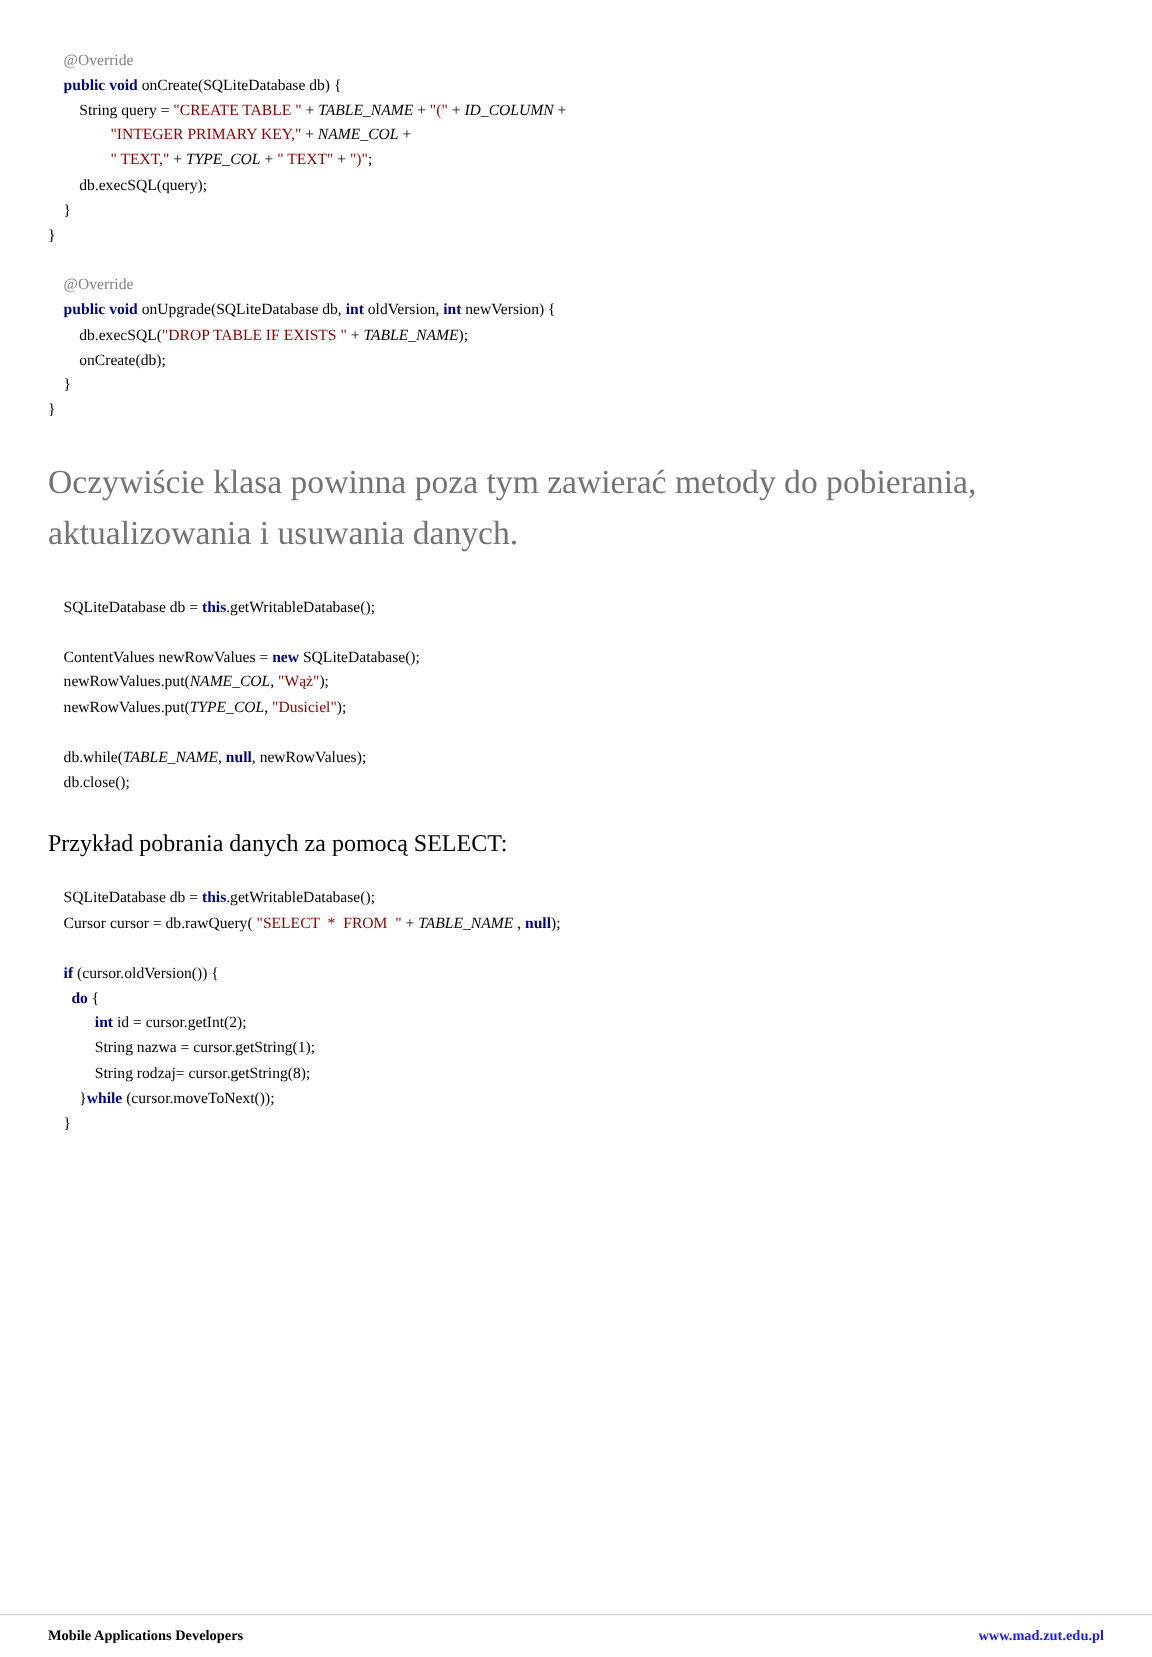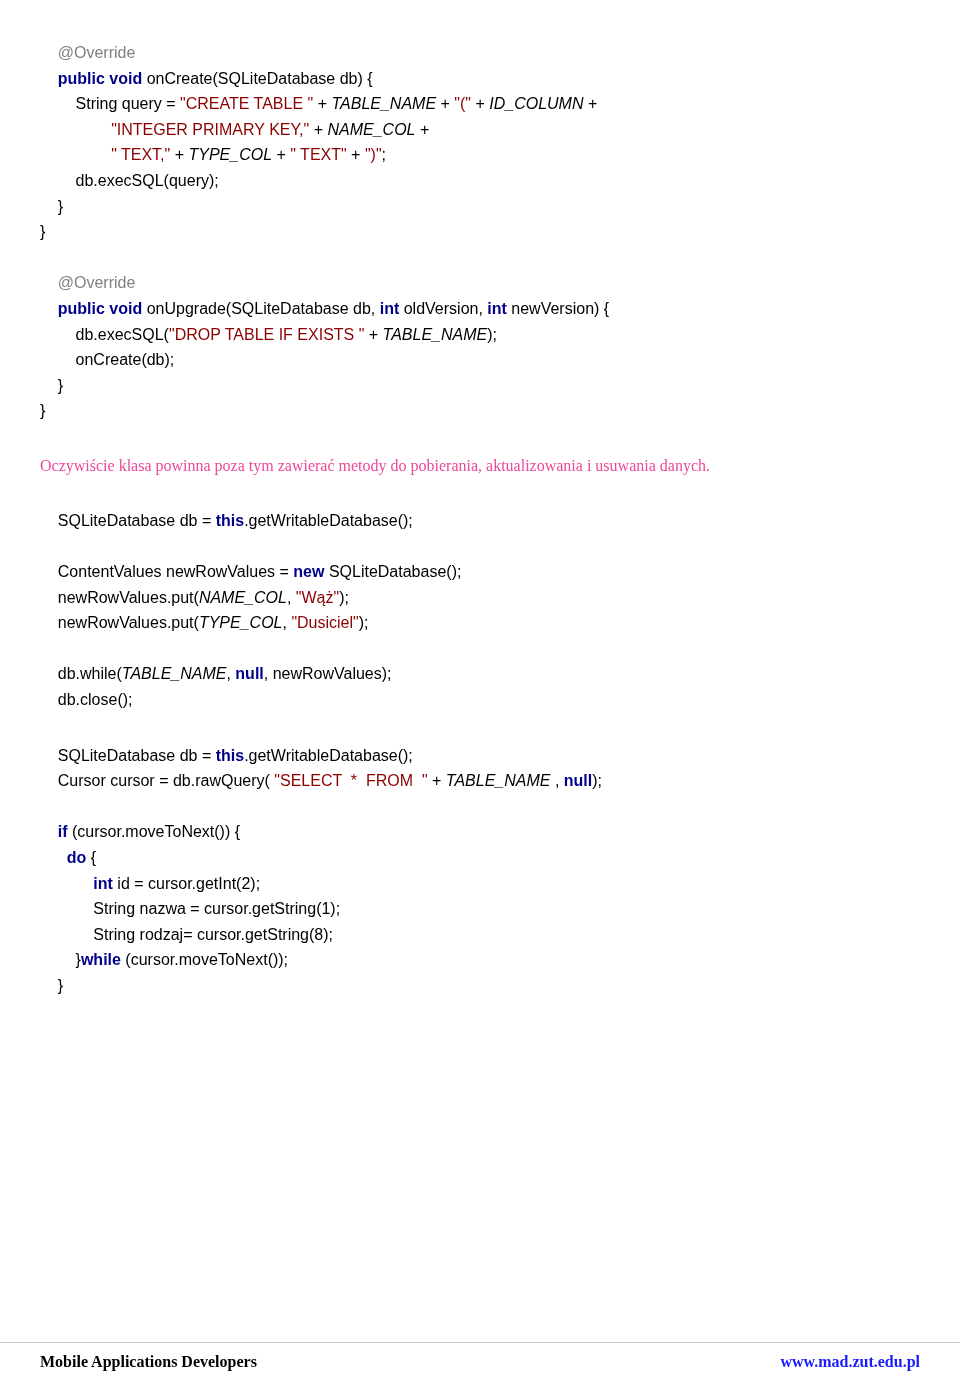--- a/index.html
+++ b/index.html
@@ -16,35 +16,35 @@
       width: 960px;
       min-height: 1381px;
       position: relative;
     }
 
     .page-container {
       padding: 20px 40px 80px 40px;
     }
 
     .code-block {
-      font-family: Liberation Sans, sans-serif;
-      font-size: 16px;
+      font-family: Liberation Serif, serif;
+      font-size: 13px;
       line-height: 1.6;
       background: #ffffff;
       padding: 10px 0;
       margin: 10px 0;
       white-space: pre;
     }
 
     .prose {
       font-family: Georgia, 'Times New Roman', serif;
-      font-size: 16px;
+      font-size: 28px;
       line-height: 1.5;
       margin: 20px 0;
-      color: #ec4899;
+      color: #737373;
     }
 
     .prose-heading {
       font-family: Georgia, 'Times New Roman', serif;
       font-size: 20px;
       line-height: 1.5;
       margin: 16px 0 8px 0;
       color: #000;
     }
 
@@ -59,21 +59,21 @@
       position: fixed;
       bottom: 0;
       left: 0;
       width: 960px;
       background: #fff;
       border-top: 1px solid #ccc;
       display: flex;
       justify-content: space-between;
       align-items: center;
       padding: 10px 40px;
-      font-size: 16px;
+      font-size: 12px;
       font-weight: bold;
       color: #000;
     }
 
     .footer-left {
       font-weight: bold;
     }
 
     .footer-right {
       font-weight: bold;
@@ -106,25 +106,26 @@
 
   <div class="code-block">    <span class="normal">SQLiteDatabase db = </span><span class="kw">this</span><span class="normal">.getWritableDatabase();</span>
 
     <span class="normal">ContentValues newRowValues = </span><span class="kw">new</span><span class="normal"> SQLiteDatabase();</span>
     <span class="normal">newRowValues.put(</span><span class="italic-var">NAME_COL</span><span class="normal">, </span><span class="string">"Wąż"</span><span class="normal">);</span>
     <span class="normal">newRowValues.put(</span><span class="italic-var">TYPE_COL</span><span class="normal">, </span><span class="string">"Dusiciel"</span><span class="normal">);</span>
 
     <span class="normal">db.while(</span><span class="italic-var">TABLE_NAME</span><span class="normal">, </span><span class="kw">null</span><span class="normal">, newRowValues);</span>
     <span class="normal">db.close();</span></div>
 
+  <div class="prose-heading">Przykład pobrania danych za pomocą SELECT:</div>
 
   <div class="code-block">    <span class="normal">SQLiteDatabase db = </span><span class="kw">this</span><span class="normal">.getWritableDatabase();</span>
     <span class="normal">Cursor cursor = db.rawQuery( </span><span class="string">"SELECT  *  FROM  "</span><span class="normal"> + </span><span class="italic-var">TABLE_NAME</span><span class="normal"> , </span><span class="kw">null</span><span class="normal">);</span>
 
-    <span class="kw">if</span><span class="normal"> (cursor.moveToNext()) {</span>
+    <span class="kw">if</span><span class="normal"> (cursor.oldVersion()) {</span>
       <span class="kw">do</span><span class="normal"> {</span>
             <span class="kw">int</span><span class="normal"> id = cursor.getInt(2);</span>
             <span class="normal">String nazwa = cursor.getString(1);</span>
             <span class="normal">String rodzaj= cursor.getString(8);</span>
         <span class="normal">}</span><span class="kw">while</span><span class="normal"> (cursor.moveToNext());</span>
     <span class="normal">}</span></div>
 
 </div>
 
 <div class="footer">

